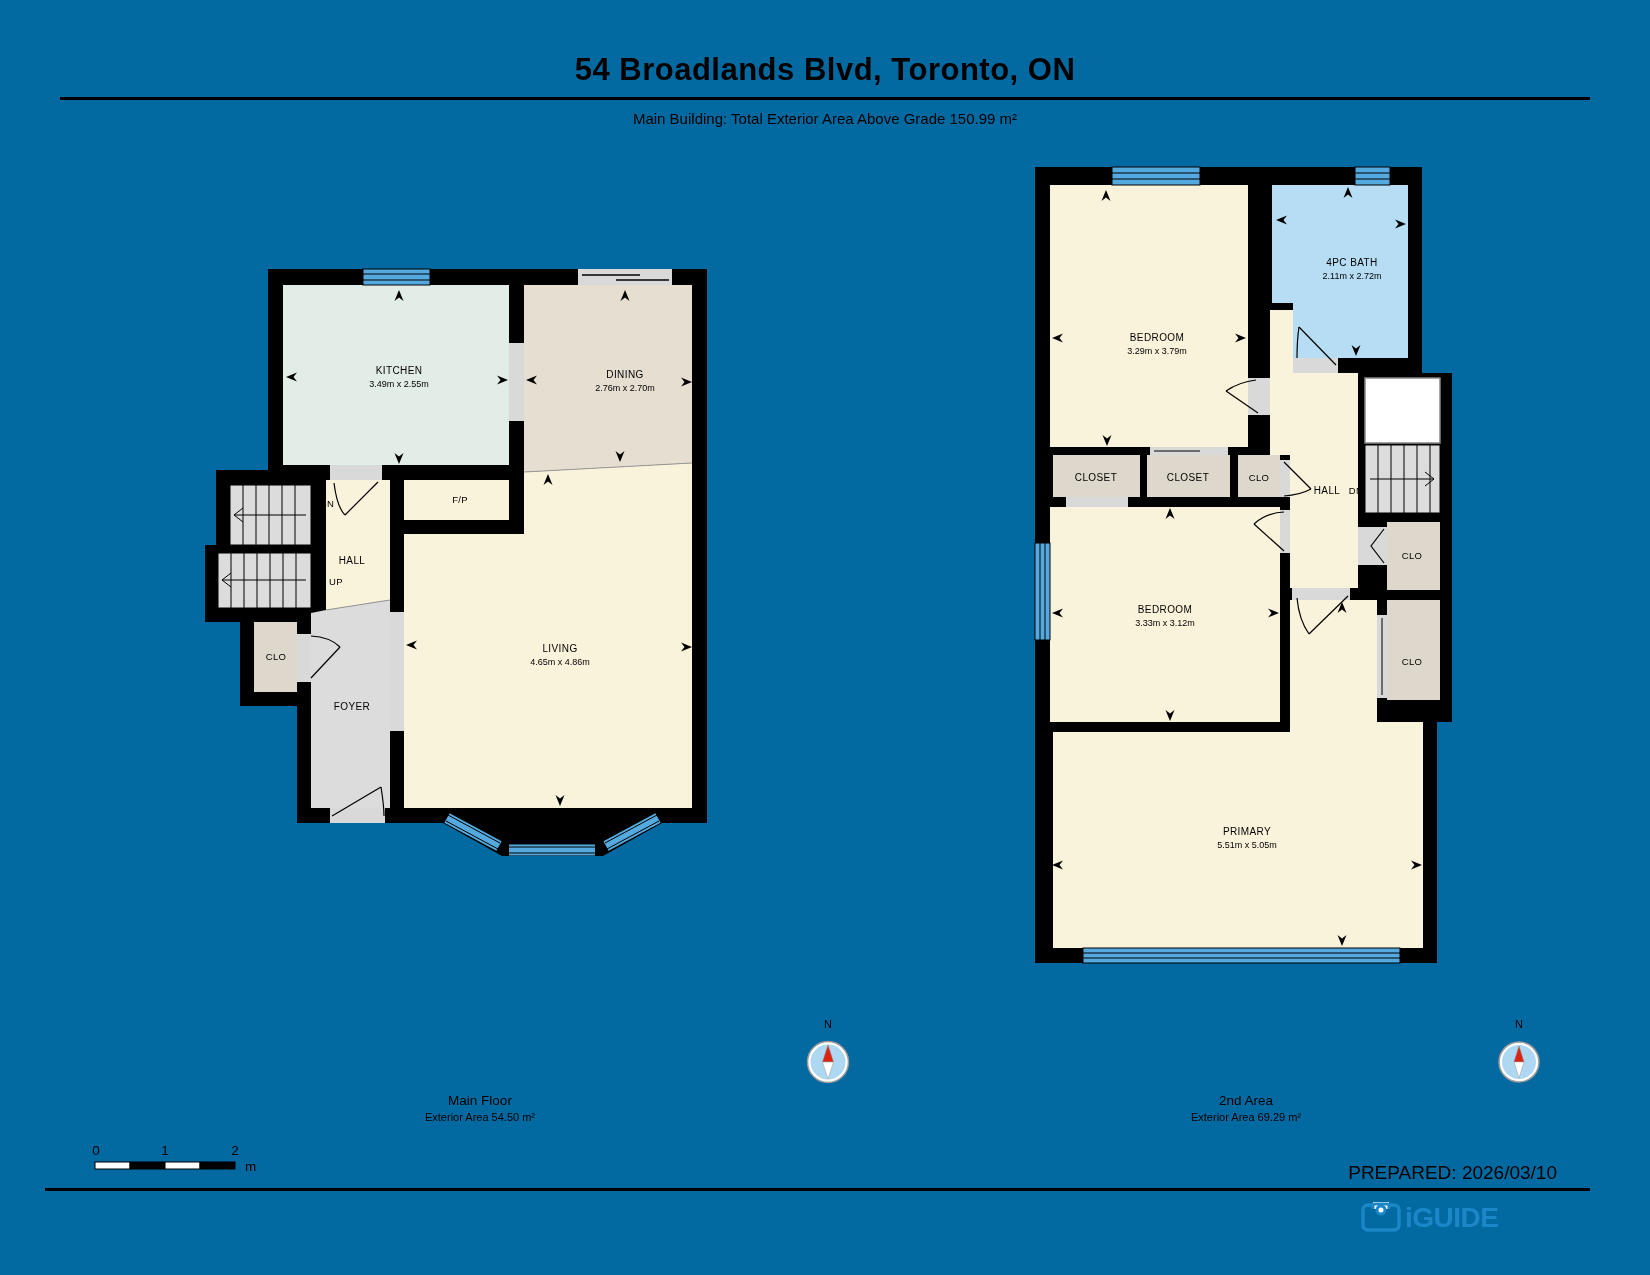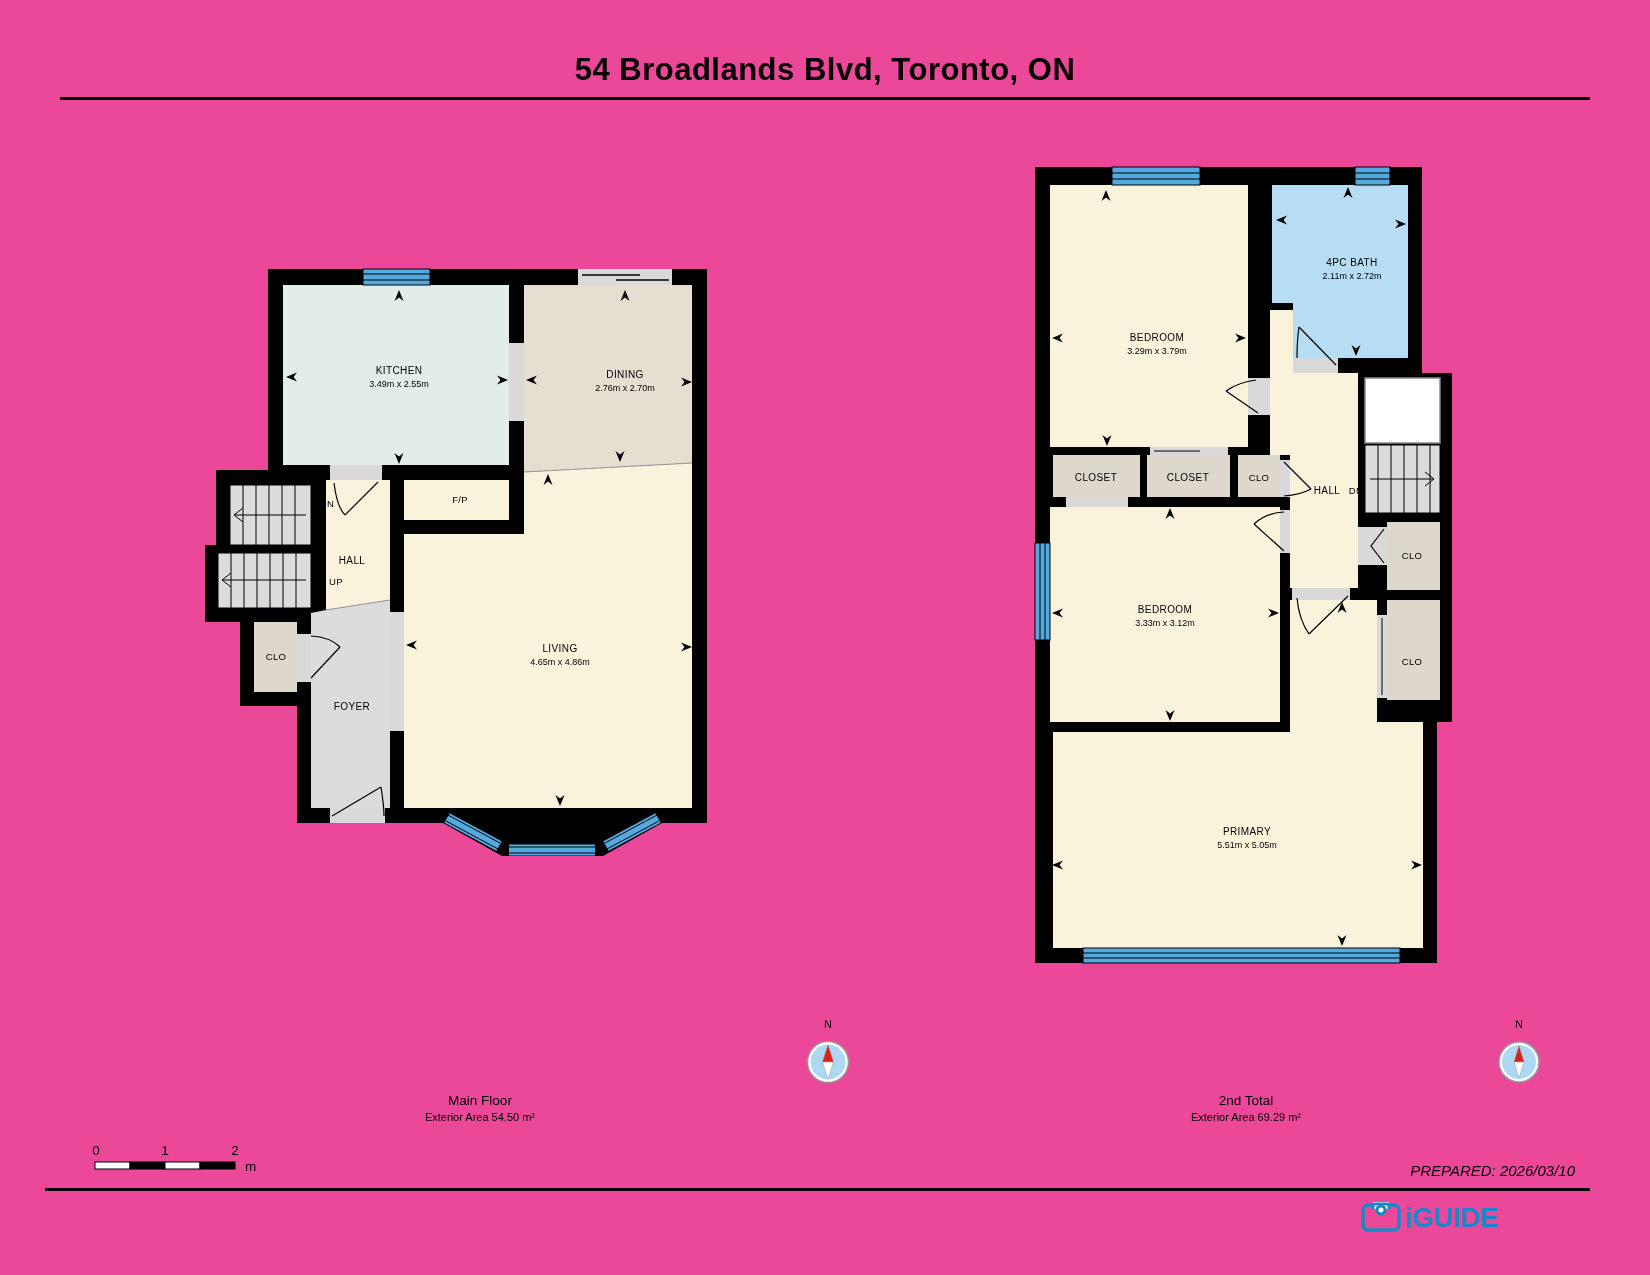--- a/index.html
+++ b/index.html
@@ -1,41 +1,42 @@
 <!DOCTYPE html>
 <html><head>
 <meta charset="utf-8">
 <style>
   html,body{margin:0;padding:0;background:#fff;}
-  .page{position:relative;width:1650px;height:1275px;background:#ec4899;overflow:hidden;
+  .page{position:relative;width:1650px;height:1275px;background:#0369a1;overflow:hidden;
         font-family:"Liberation Sans", sans-serif;color:#000;}
   .title{position:absolute;left:0;top:52px;width:100%;text-align:center;
          font-size:31px;font-weight:bold;letter-spacing:.5px;}
   .subtitle{position:absolute;left:0;top:110px;width:100%;text-align:center;font-size:15px;}
   .rule{position:absolute;height:3px;background:#000;}
   .rule.top{left:60px;top:97px;width:1530px;}
   .rule.bottom{left:45px;top:1188px;width:1545px;}
   .floor-caption{position:absolute;width:340px;text-align:center;line-height:17px;}
   .floor-caption .fc-name{font-size:13.5px;font-weight:normal;}
   .floor-caption .fc-area{font-size:11px;}
   .disclaimer{position:absolute;left:60px;top:1202px;font-size:14.5px;}
-  .prepared{position:absolute;right:75px;top:1162px;font-size:15px;font-style:italic;}
+  .prepared{position:absolute;right:93px;top:1162px;font-size:19px;}
   .logo{position:absolute;left:1359px;top:1197px;}
   svg text{font-family:"Liberation Sans", sans-serif;}
   .room-label{font-size:10px;letter-spacing:.4px;}
   .dim-label{font-size:9px;}
   .tag-label{font-size:9.5px;letter-spacing:.3px;}
 </style>
 </head>
 <body>
 
 <div class="page">
 
   <div class="title">54 Broadlands Blvd, Toronto, ON</div>
   <div class="rule top"></div>
+  <div class="subtitle">Main Building: Total Exterior Area Above Grade 150.99 m²</div>
 
   <svg style="position:absolute;left:195px;top:255px;" width="525" height="610" viewBox="195 255 525 610">
 
     <path fill="#000" d="M268,269 H707 V823 H662 L603,856 H502 L443,823 H297 V706 H240 V622 H205 V545 H216 V470 H268 Z"></path>
 
     <rect x="283" y="285" width="226" height="180" fill="#E3EDE7"></rect>
     <path d="M524,285 H692 V463 L524,472 Z" fill="#E6DED1"></path>
     <rect x="404" y="480" width="105" height="40" fill="#FAF3DC"></rect>
     <path d="M326,480 H390 V600 L326,610 Z" fill="#FAF3DC"></path>
     <path d="M326,610 L390,600 V808 H311 V613 Z" fill="#DCDCDC"></path>
@@ -265,21 +266,21 @@
     <circle cx="28" cy="47" r="17" fill="#AED7F2"></circle>
     <polygon points="28,31 33,47 23,47" fill="#DD2211" stroke="#888" stroke-width="0.5"></polygon>
     <polygon points="28,63 33,47 23,47" fill="#fff" stroke="#999" stroke-width="0.5"></polygon>
   </svg>
 
   <div class="floor-caption" style="left:310px;top:1092px;">
     <div class="fc-name">Main Floor</div>
     <div class="fc-area">Exterior Area 54.50 m²</div>
   </div>
   <div class="floor-caption" style="left:1076px;top:1092px;">
-    <div class="fc-name">2nd Total</div>
+    <div class="fc-name">2nd Area</div>
     <div class="fc-area">Exterior Area 69.29 m²</div>
   </div>
 
   <svg style="position:absolute;left:85px;top:1138px;" width="190" height="42" viewBox="0 0 190 42">
     <g text-anchor="middle" font-size="13.5" fill="#000">
       <text x="11" y="17">0</text>
       <text x="80" y="17">1</text>
       <text x="150" y="17">2</text>
     </g>
     <g stroke="#000" stroke-width="1">

